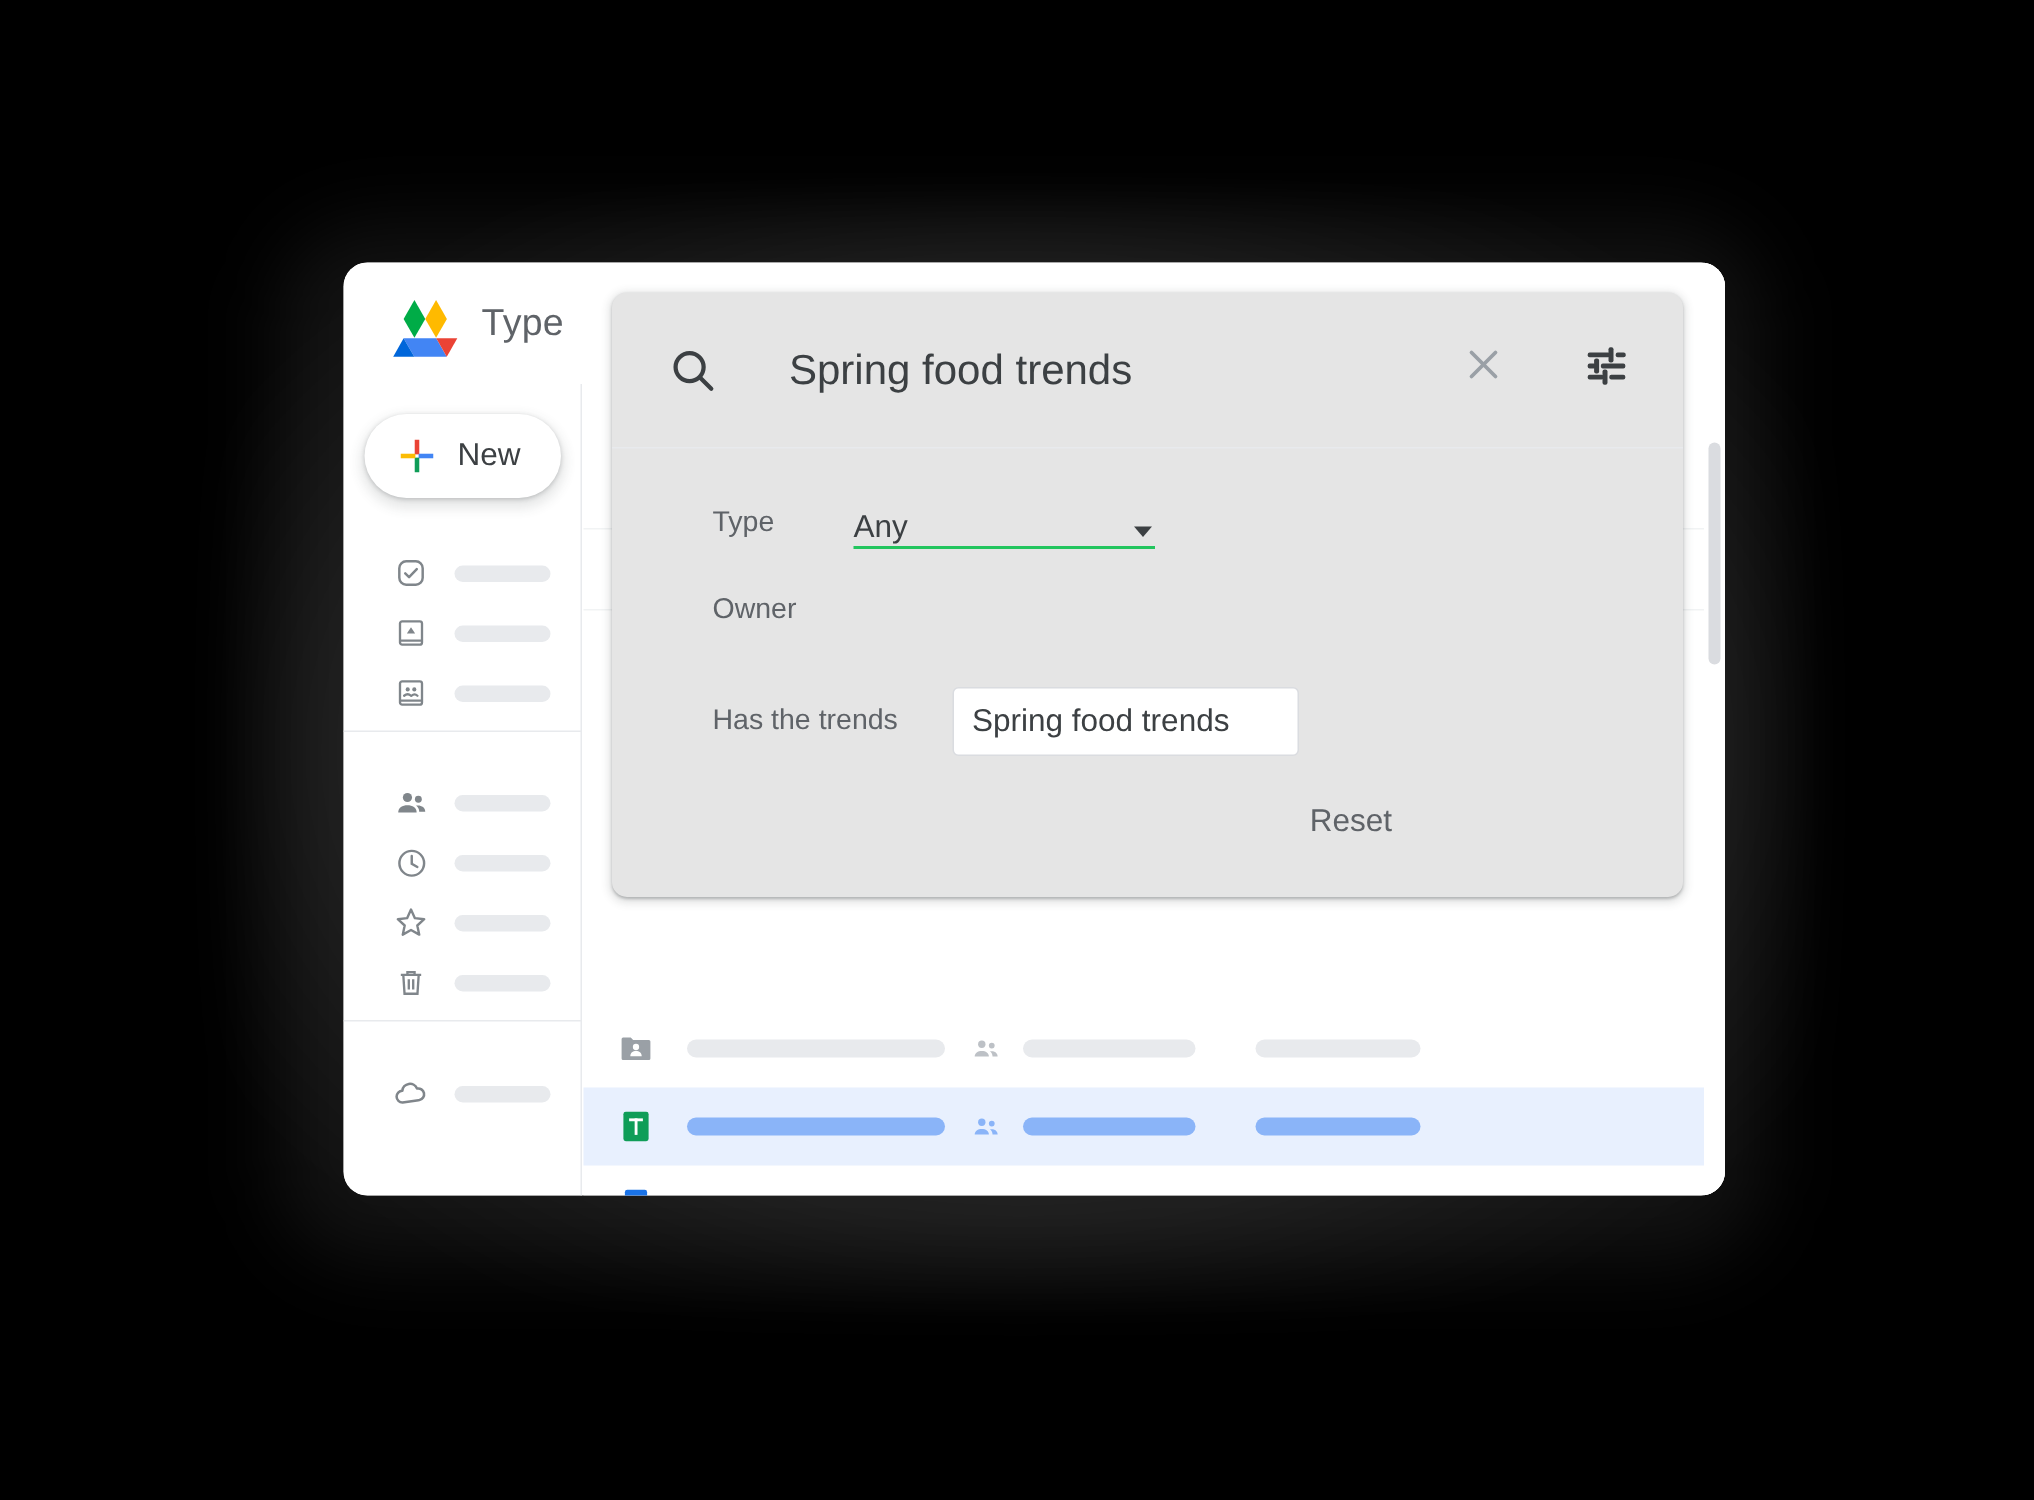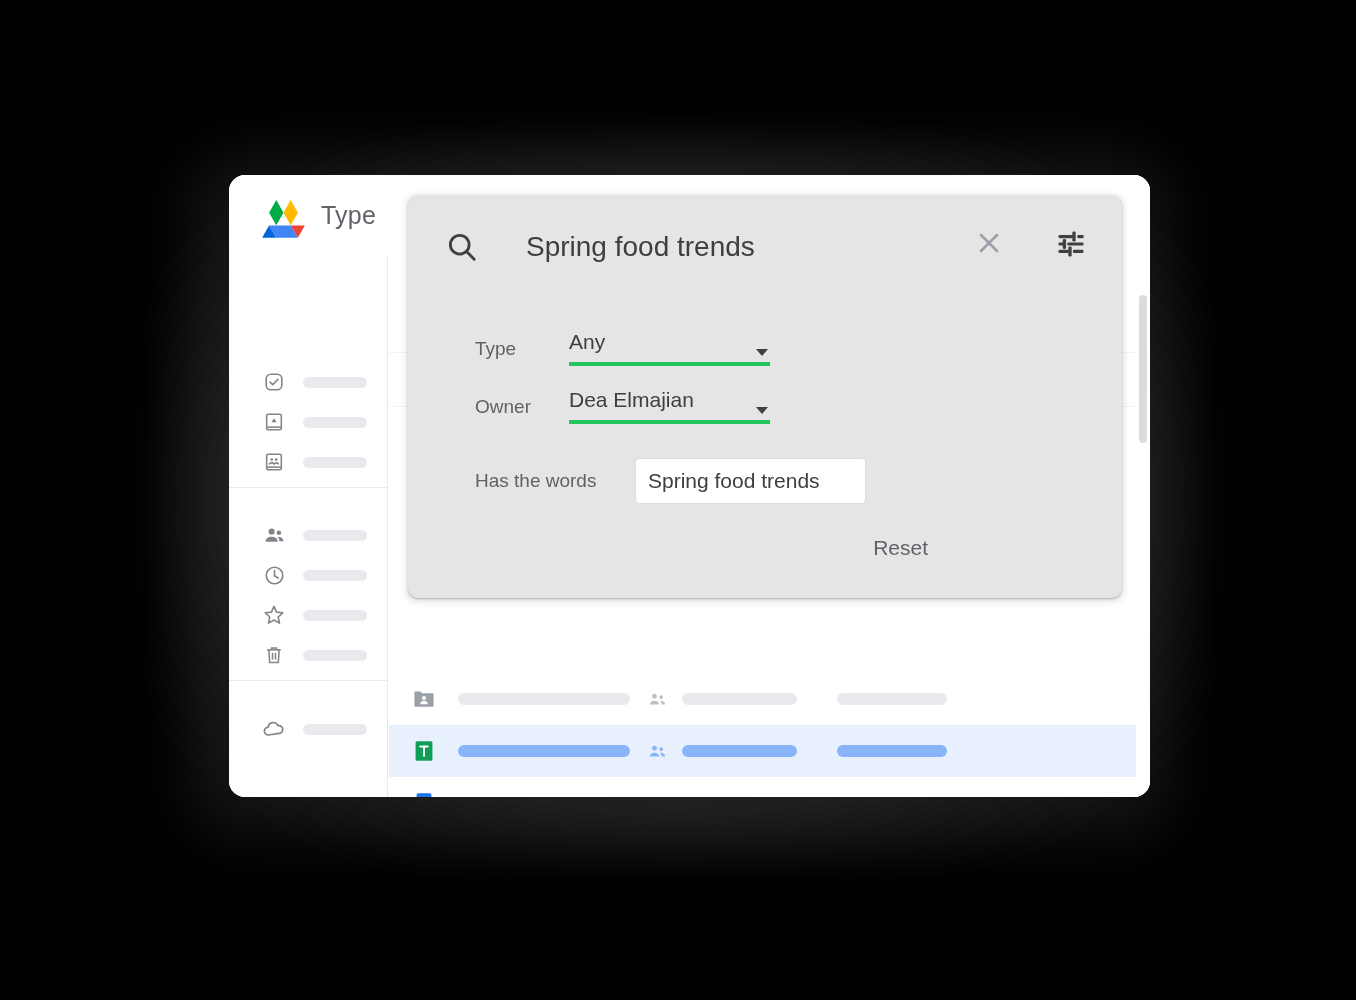--- a/index.html
+++ b/index.html
@@ -158,23 +158,23 @@
   }
   .tune-ic {
     position: absolute; right: 35px; top: 33px;
     width: 32px; height: 32px; color: #3c4043;
   }
 
   .field-row { position: absolute; display: flex; align-items: flex-start; }
   .field-label { font-size: 19px; color: #5f6368; margin-left: 30px; }
   .select-box {
     position: relative;
-    border-bottom: 4px solid #22c55e;
+    border-bottom: 2px solid #22c55e;
     width: 201px; height: 36px;
-    display: flex; align-items: flex-start;
+    display: flex; align-items: flex-end;
   }
   .select-val { font-size: 21px; color: #3c4043; }
   .caret {
     position: absolute; right: 2px; bottom: 6px;
     width: 0; height: 0;
     border-left: 6px solid transparent;
     border-right: 6px solid transparent;
     border-top: 7px solid #3c4043;
   }
   .text-input {
@@ -225,20 +225,31 @@
           <path d="M8.6 28 L16.2 41 L39.3 41 L31.8 28 Z" fill="#4285f4"></path>
           <path d="M8.6 28 L1.2 41 L16.2 41 Z" fill="#0066da"></path>
           <path d="M39.3 41 L46.8 28 L31.8 28 Z" fill="#ea4335"></path>
         </svg>
       </div>
       <div class="drive-word">Type</div>
     </div>
 
     <div class="sidebar">
 
+      <div class="new-btn">
+        <span class="plus-icon">
+          <svg viewBox="0 0 24 24" width="26" height="26">
+            <rect x="10.6" y="2" width="2.8" height="9" fill="#ea4335"></rect>
+            <rect x="13" y="10.6" width="9" height="2.8" fill="#4285f4"></rect>
+            <rect x="10.6" y="13" width="2.8" height="9" fill="#0f9d58"></rect>
+            <rect x="2" y="10.6" width="9" height="2.8" fill="#fbbc04"></rect>
+          </svg>
+        </span>
+        <span class="new-label">New</span>
+      </div>
 
       <div class="nav-group" style="top:106px;">
         <div class="nav-row">
           <span class="nav-icon">
             <svg viewBox="0 0 24 24" width="22" height="22" fill="none" stroke="#80868b" stroke-width="1.8">
               <rect x="3.5" y="3.5" width="17" height="17" rx="5"></rect>
               <path d="M7.8 12.2 L10.6 15 L16.2 9.2" stroke-linecap="round" stroke-linejoin="round"></path>
             </svg>
           </span>
           <span class="nav-bar-ph" style="width:64px;"></span>
@@ -438,27 +449,23 @@
     <div class="field-row" style="left:37px; top:135px;">
       <span class="field-label" style="width:94px; padding-top:8px;">Type</span>
       <span class="select-box">
         <span class="select-val">Any</span>
         <span class="caret"></span>
       </span>
     </div>
 
     <div class="field-row" style="left:37px; top:193px;">
       <span class="field-label" style="width:94px; padding-top:8px;">Owner</span>
-      <span class="select-box">
-        <span class="select-val">Dea Elmajian</span>
-        <span class="caret"></span>
-      </span>
     </div>
 
     <div class="field-row" style="left:37px; top:263px;">
-      <span class="field-label" style="width:160px; padding-top:12px;">Has the words</span>
+      <span class="field-label" style="width:160px; padding-top:12px;">Has the trends</span>
       <span class="text-input" placeholder="Enter words found in the file">Spring food trends</span>
     </div>
 
     <button class="reset-btn">Reset</button>
   </div>
 
 </div>
 
 </body></html>

